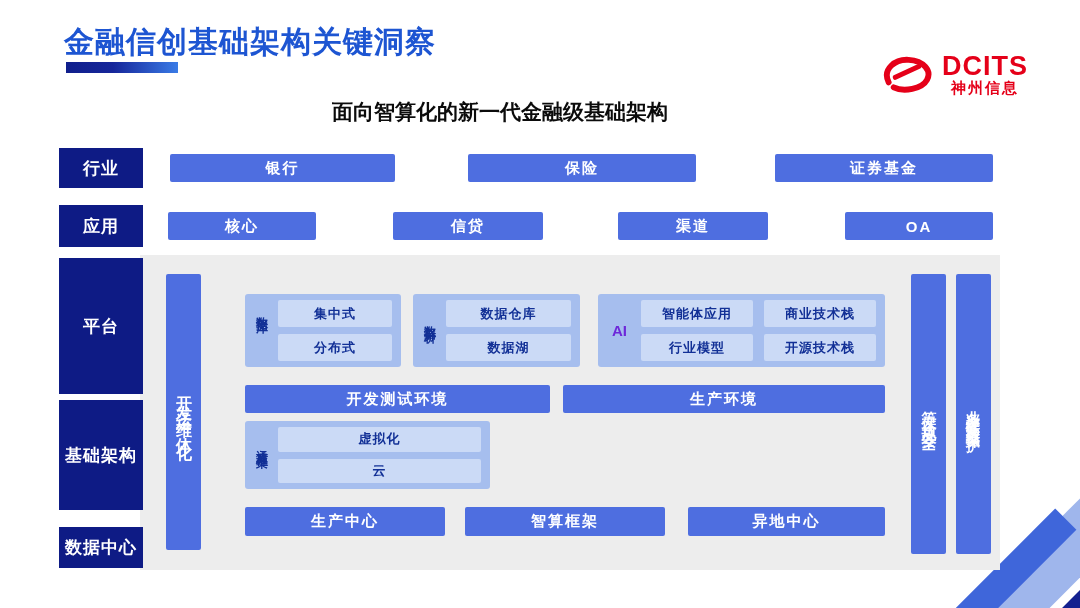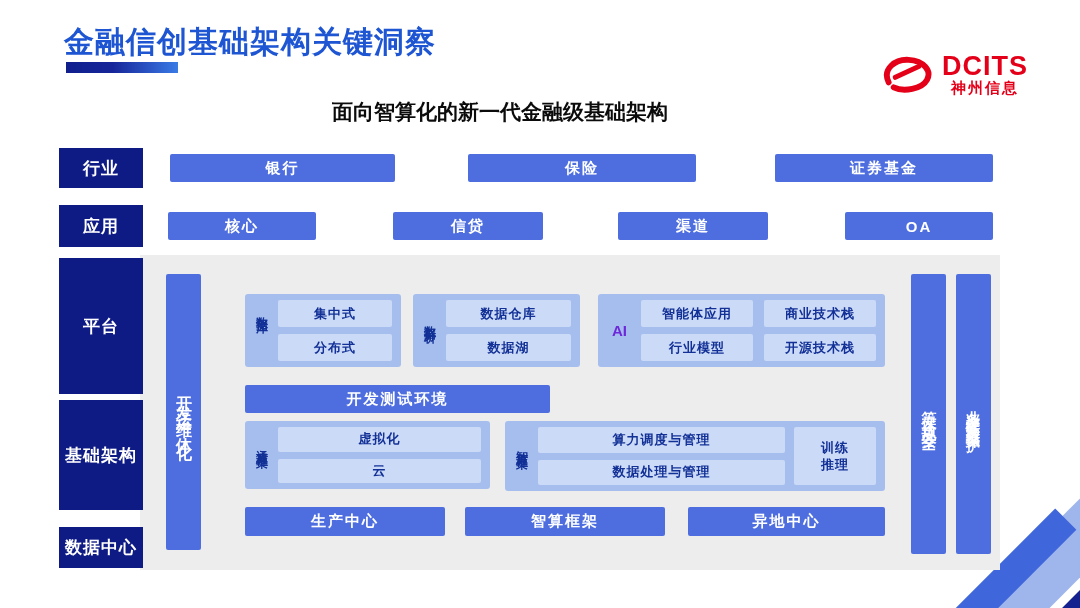--- a/index.html
+++ b/index.html
@@ -122,39 +122,30 @@
     <span class="hlabel">AI</span>
     <div class="ai-grid">
       <div class="gitem">智能体应用</div>
       <div class="gitem">商业技术栈</div>
       <div class="gitem">行业模型</div>
       <div class="gitem">开源技术栈</div>
     </div>
   </div>
 
   <div class="btn" style="left:245px;top:385px;width:305px">开发测试环境</div>
+  <div class="btn" style="left:563px;top:385px;width:322px">生产环境</div>
 
   <div class="group" style="left:245px;top:421px;width:245px;height:68px">
     <span class="vlabel" style="height:30px">通算框架</span>
     <div class="gitems">
       <div class="gitem">虚拟化</div>
       <div class="gitem">云</div>
     </div>
   </div>
 
-  <div class="group" style="left:505px;top:421px;width:380px;height:70px">
-    <span class="vlabel" style="height:30px">智算框架</span>
-    <div class="gitems">
-      <div class="gitem">算力调度与管理</div>
-      <div class="gitem">数据处理与管理</div>
-    </div>
-    <div class="side-item">
-      <span>训练推理</span>
-    </div>
-  </div>
 
   <div class="btn" style="left:245px;top:507px;width:200px;height:29px">生产中心</div>
   <div class="btn" style="left:465px;top:507px;width:200px;height:29px">智算框架</div>
   <div class="btn" style="left:688px;top:507px;width:197px;height:29px">异地中心</div>
 
   <div class="vbar" style="left:911px;top:274px;height:280px">
     <span>等保合规安全</span>
   </div>
   <div class="vbar" style="left:956px;top:274px;height:280px">
     <span style="letter-spacing:3px;font-size:14px">业务连续性及数据保护</span>

